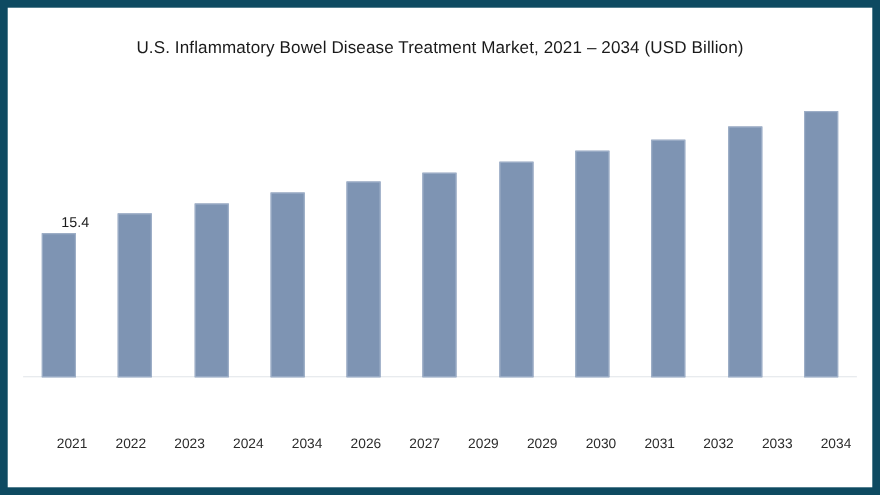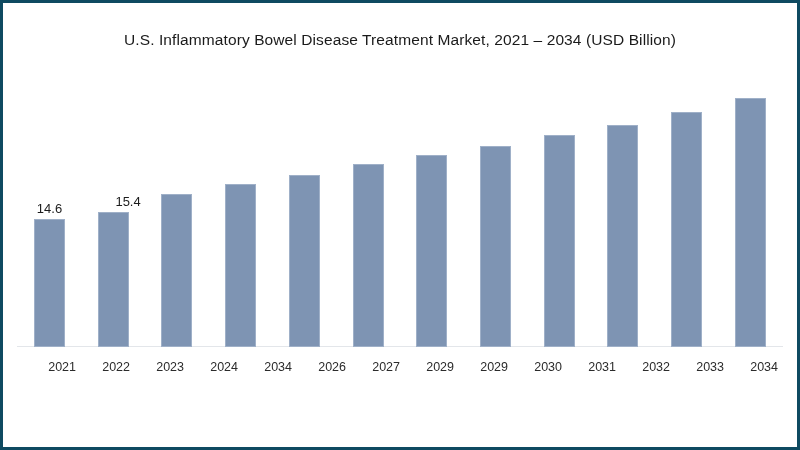--- a/index.html
+++ b/index.html
@@ -12,21 +12,21 @@
     font-family: "Liberation Sans", sans-serif;
     -webkit-font-smoothing: antialiased;
   }
 
   .frame {
     position: relative;
     width: 800px;
     height: 450px;
     box-sizing: border-box;
     background: #ffffff;
-    border: 3px solid #a3a3a3;
+    border: 7px solid #a3a3a3;
     overflow: hidden;
   }
 
   .chart-title {
     position: absolute;
     top: 28px;
     left: 0;
     width: 100%;
     text-align: center;
     font-size: 15.5px;
@@ -103,20 +103,21 @@
     padding: 0 5px;
     box-sizing: border-box;
   }
 
   .x-tick {
     width: 55px;
     text-align: right;
     font-size: 12.5px;
     color: #2b2b2b;
     line-height: 24px;
+    margin-top: 40px;
   }
 
   .source {
     position: absolute;
     right: 22px;
     bottom: 12px;
     font-size: 10.5px;
     color: #3b3b3b;
   }
 </style>
@@ -125,24 +126,20 @@
 
 <div class="frame" style="border-color: rgb(14, 74, 97); background: rgb(255, 255, 255);">
 
   <div class="chart-title" style="color: rgb(26, 26, 26);">U.S. Inflammatory Bowel Disease Treatment Market, 2021 – 2034 (USD Billion)</div>
 
   <div class="plot">
 
     <div class="baseline" style="background: rgb(227, 230, 234);"></div>
 
     <div class="bars">
-        <div class="bar-slot">
-          <div class="bar-value" style="bottom: calc(45.0167% + 3px);">14.6</div>
-          <div class="bar" title="2021: 14.6" style="height: 45.0167%; background: rgb(126, 148, 179); border-color: rgb(159, 176, 200);"></div>
-        </div>
         <div class="bar-slot">
           <div class="bar-value" style="bottom: calc(47.4833% + 3px); text-align: right;">15.4</div>
           <div class="bar" title="2022: 15.4" style="height: 47.4833%; background: rgb(126, 148, 179); border-color: rgb(159, 176, 200);"></div>
         </div>
         <div class="bar-slot">
           <div class="bar" title="2025: 17.5" style="height: 53.9583%; background: rgb(126, 148, 179); border-color: rgb(159, 176, 200);"></div>
         </div>
         <div class="bar-slot">
           <div class="bar" title="2026: 18.6" style="height: 57.35%; background: rgb(126, 148, 179); border-color: rgb(159, 176, 200);"></div>
         </div>

